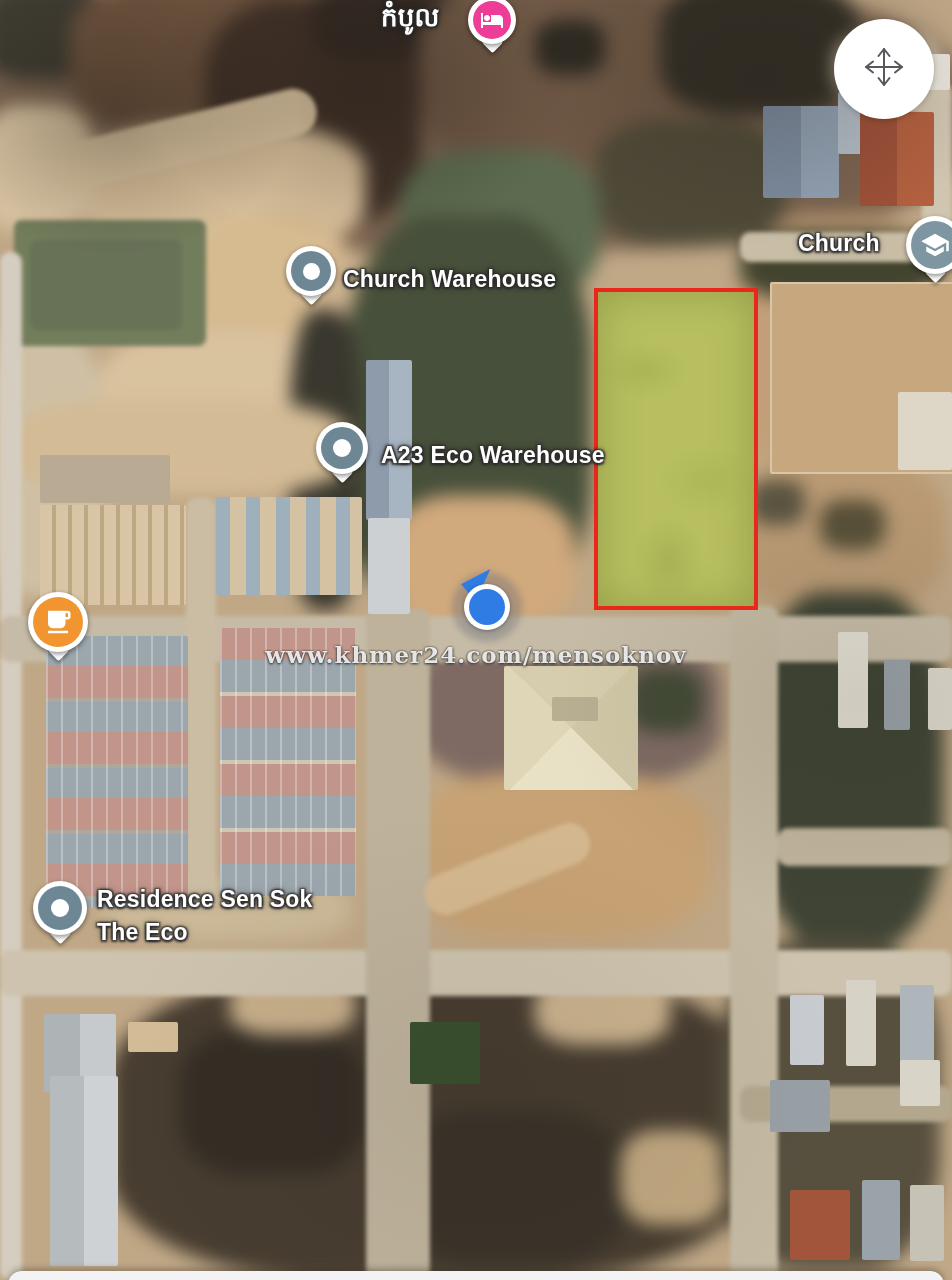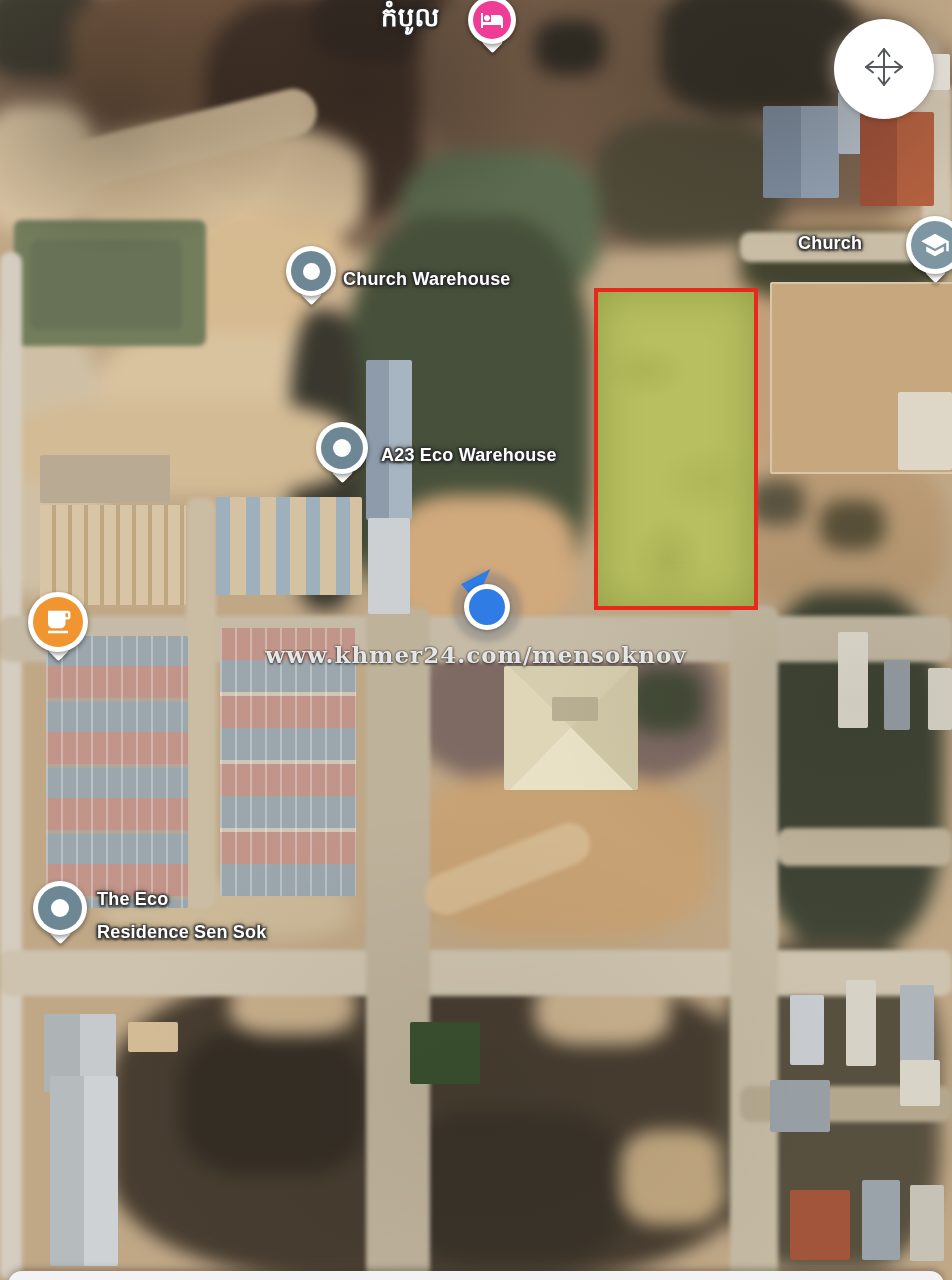--- a/index.html
+++ b/index.html
@@ -21,21 +21,21 @@
       radial-gradient(400px 300px at 90% 55%, rgba(30,30,20,.10), transparent 75%);}
   
   #plot{position:absolute;left:594px;top:288px;width:156px;height:314px;
     background:rgba(182,192,95,.96);border:4px solid #e8281a;
     box-shadow:inset 0 0 40px rgba(90,100,30,.35);}
   #plot::after{content:"";position:absolute;inset:0;opacity:.5;background:
       radial-gradient(60px 40px at 30% 25%, rgba(140,150,60,.5), transparent 70%),
       radial-gradient(70px 50px at 70% 60%, rgba(150,160,70,.5), transparent 70%),
       radial-gradient(50px 60px at 45% 85%, rgba(130,140,55,.5), transparent 70%);}
   
-  .maplabel{position:absolute;color:#fff;font-weight:700;font-size:18px;line-height:33px;
+  .maplabel{position:absolute;color:#fff;font-weight:700;font-size:23px;line-height:33px;
     letter-spacing:.2px;white-space:nowrap;
     text-shadow:-1.5px -1.5px 2px rgba(45,45,45,.85),1.5px -1.5px 2px rgba(45,45,45,.85),
       -1.5px 1.5px 2px rgba(45,45,45,.85),1.5px 1.5px 2px rgba(45,45,45,.85),
       0 0 7px rgba(0,0,0,.55);}
   .khmer{font-size:26px;}
   
   .pin{position:absolute;}
   .pin .circle{position:relative;border-radius:50%;background:#fff;z-index:2;
     box-shadow:0 2px 5px rgba(0,0,0,.45);display:flex;align-items:center;justify-content:center;}
   .pin .tip{width:15px;height:15px;background:#fff;margin:-9px auto 0;transform:rotate(45deg);
@@ -234,22 +234,22 @@
 
   <div class="pin" style="left:33px;top:881px;">
     <div class="circle" style="width:54px;height:54px;">
       <div class="inner slate" style="width:44px;height:44px;">
         <span class="dot" style="width:18px;height:18px;display:block;background:#fff;border-radius:50%;"></span>
       </div>
     </div>
     <div class="tip"></div>
   </div>
   <div class="maplabel" style="left:97px;top:883px;">
+    <div>Residence Sen Sok</div>
     <div>The Eco</div>
-    <div>Residence Sen Sok</div>
   </div>
 
   <div id="loc-halo"></div>
   <div id="loc-wedge"></div>
   <div id="loc-ring"></div>
   <div id="loc-dot"></div>
 
   <div id="pan-btn">
     <span>
       <svg width="48" height="48" viewBox="0 0 48 48" fill="none" stroke="#55585c" stroke-width="2" stroke-linecap="round">

